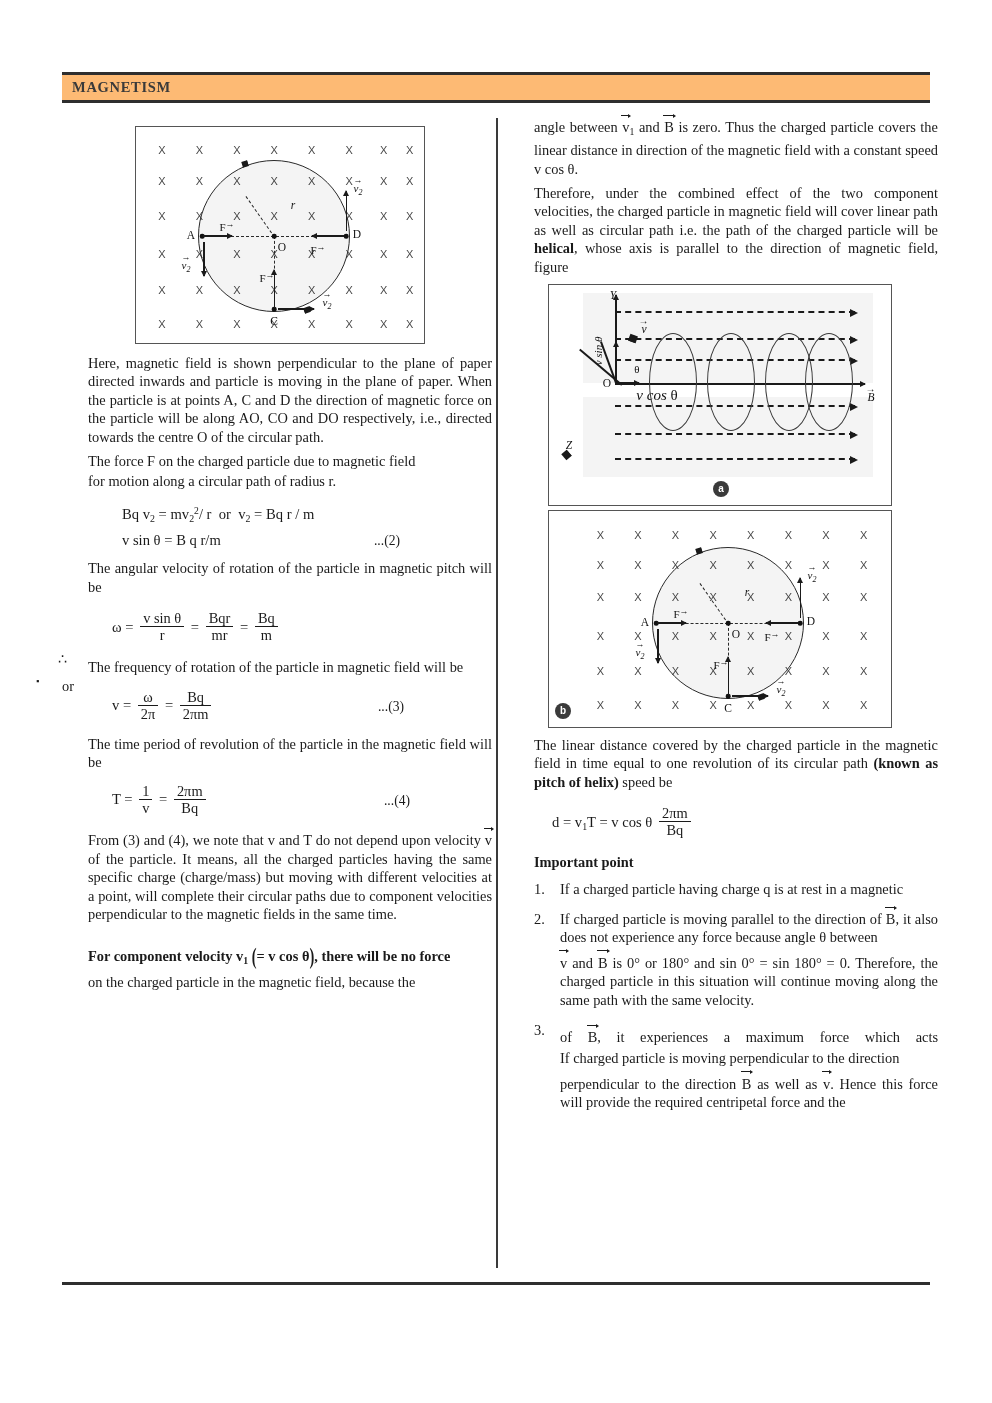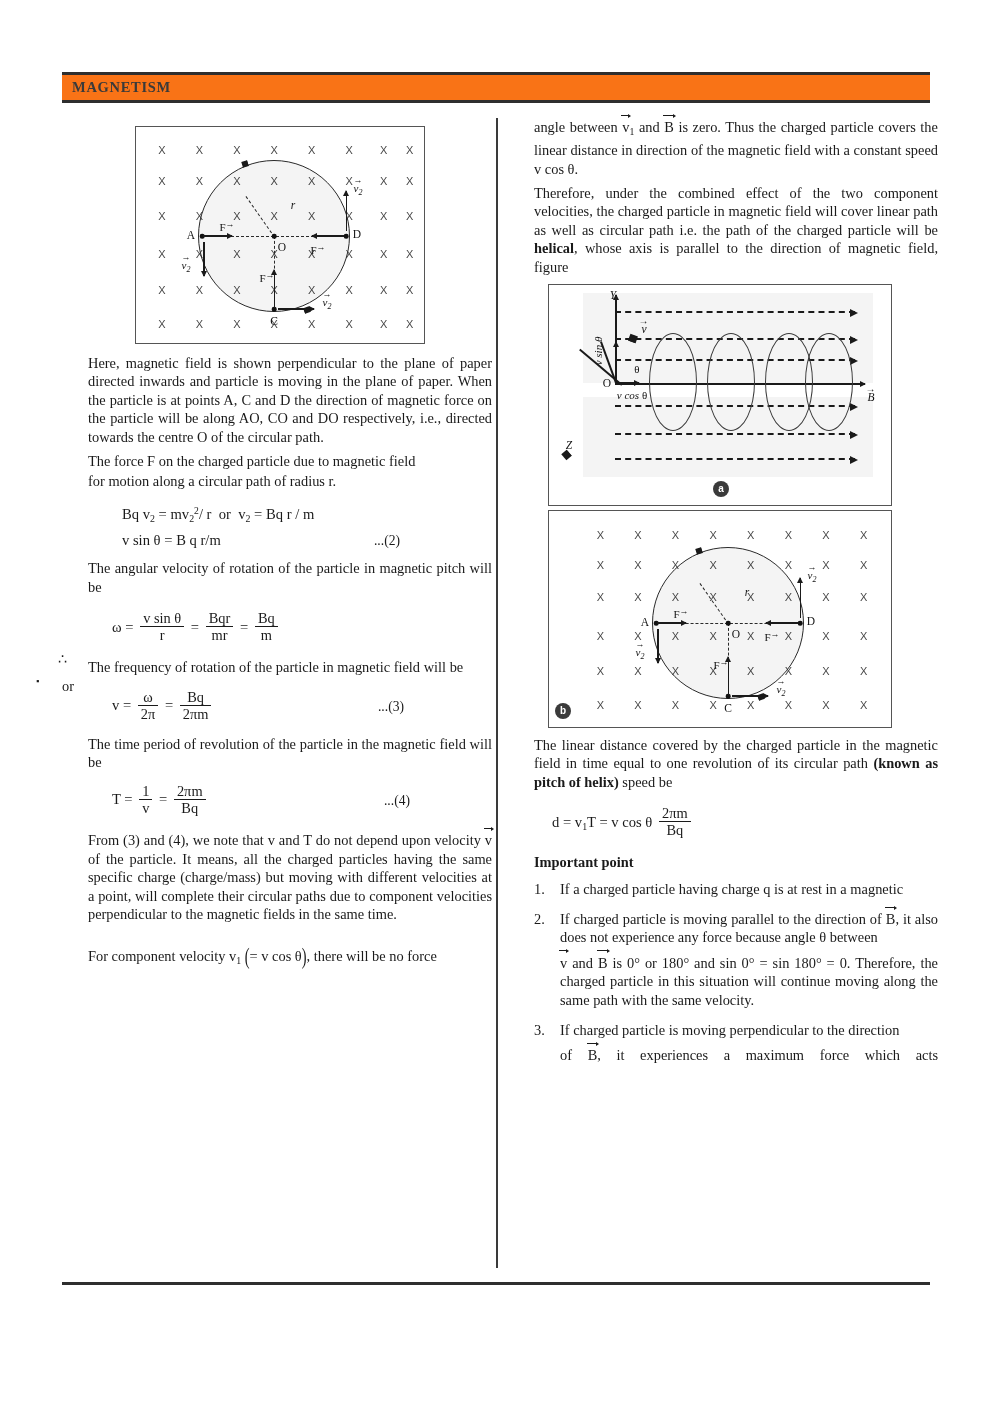--- a/index.html
+++ b/index.html
@@ -2,21 +2,21 @@
 <html><head>
 <meta charset="utf-8">
 <style>
   html,body{margin:0;padding:0;background:#fff;}
   body{width:992px;height:1403px;position:relative;font-family:"Liberation Serif",serif;color:#1a1a1a;-webkit-font-smoothing:antialiased;}
   .page{position:absolute;left:0;top:0;width:992px;height:1403px;overflow:hidden;}
 
   
   .hdr-wrap{position:absolute;left:62px;top:72px;width:868px;}
   .hdr-rule-top{height:3px;background:#2e2e2e;}
-  .hdr-band{height:25px;background:#f97316;display:flex;align-items:center;}
+  .hdr-band{height:25px;background:#fdba74;display:flex;align-items:center;}
   .hdr-rule-bot{height:3px;background:#2e2e2e;}
   .hdr-title{font-family:"Liberation Serif",serif;font-weight:bold;font-size:14.5px;letter-spacing:.7px;color:#3a3a3a;padding-left:10px;}
 
   
   .col{position:absolute;top:118px;}
   .col-left{left:88px;width:404px;}
   .col-right{left:534px;width:404px;}
   .divider{position:absolute;left:496px;top:118px;width:2px;height:1150px;background:#3a3a3a;}
   .bottom-rule{position:absolute;left:62px;top:1282px;width:868px;height:3px;background:#2e2e2e;}
 
@@ -228,24 +228,25 @@
     <div class="eq" style="margin-left:24px;margin-top:14px;margin-bottom:14px;">
       <span class="body">T =
         <span class="frac"><span class="num">1</span><span class="den">v</span></span> =
         <span class="frac"><span class="num">2πm</span><span class="den">Bq</span></span>
       </span>
       <span class="tag" style="margin-right:82px;">...(4)</span>
     </div>
 
     <p class="t">From (3) and (4), we note that v and T do not depend upon velocity <span class="vec"><span class="ar"></span>v</span> of the particle. It means, all the charged particles having the same specific charge (charge/mass) but moving with different velocities at a point, will complete their circular paths due to component velocities perpendicular to the magnetic fields in the same time.</p>
 
-    <p class="t" style="margin-top:24px;margin-bottom:2px;">
+    <p class="t" style="margin-top:24px;margin-bottom:2px;font-weight:bold;">
       <span>For component velocity v</span><sub>1</sub>
       <span class="paren">(</span><span>= v cos θ</span><span class="paren">)</span><span>, there will be no force</span>
     </p>
+    <p class="t">on the charged particle in the magnetic field, because the</p>
   </div>
 
   <div class="col col-right">
 
     <p class="t">
       <span>angle between</span>
       <span class="vec"><span class="ar"></span>v</span><sub>1</sub>
       <span>and</span>
       <span class="vec"><span class="ar"></span>B</span>
       <span>is zero. Thus the charged particle covers the linear distance in direction of the magnetic field with a constant speed v cos θ.</span>
@@ -279,21 +280,21 @@
       <div class="lbl" style="left:58px;top:98px;">O</div>
 
       <div class="solid" style="left:66px;top:54px;width:1.7px;height:44px;transform:rotate(-20deg);transform-origin:bottom center;"></div>
       <div class="solid" style="left:80px;top:50px;width:0;height:0;border-bottom:7px solid #1a1a1a;border-left:4px solid transparent;border-right:4px solid transparent;transform:rotate(20deg);"></div>
       <div class="lbl it" style="left:95px;top:44px;">v<span style="position:absolute;left:-3px;top:-8px;font-size:10px;font-style:normal;">→</span></div>
 
       <div class="arrV" style="left:66px;top:57px;height:14px;"></div>
       <div class="lbl it" style="left:49px;top:66px;transform:translate(-50%,-50%) rotate(-90deg);font-size:11px;">v sin θ</div>
 
       <div class="arrH" style="left:66px;top:97px;width:24px;"></div>
-      <div class="lbl it" style="left:83px;top:110px;font-size:11px;"><span>v cos</span> <span style="font-style:normal;">θ</span></div>
+      <div class="lbl it" style="left:108px;top:110px;font-size:15px;"><span>v cos</span> <span style="font-style:normal;">θ</span></div>
       <div class="lbl" style="left:88px;top:84px;font-size:11px;">θ</div>
 
       <div class="loop" style="left:100px;top:48px;width:46px;height:96px;"></div>
       <div class="loop" style="left:158px;top:48px;width:46px;height:96px;"></div>
       <div class="loop" style="left:216px;top:48px;width:46px;height:96px;"></div>
       <div class="loop" style="left:256px;top:48px;width:46px;height:96px;"></div>
 
       <div class="lbl" style="left:322px;top:112px;font-style:italic;">B<span style="position:absolute;left:-2px;top:-8px;font-size:10px;font-style:normal;">→</span></div>
 
       <div class="capcirc" style="left:164px;top:196px;">a</div>
@@ -422,23 +423,29 @@
             <span>and</span>
             <span class="vec"><span class="ar"></span>B</span>
             <span>is 0° or 180° and sin 0° = sin 180° = 0. Therefore, the charged particle in this situation will continue moving along the same path with the same velocity.</span>
           </p>
         </div>
       </div>
 
       <div class="ipt">
         <div class="n">3.</div>
         <div class="bd">
-          <p>If charged particle is moving perpendicular to the direction</p>
           <p style="margin-top:7px;text-align:justify;text-align-last:justify;">
             <span>of</span>
             <span class="vec"><span class="ar"></span>B</span><span>, it experiences a maximum force which acts</span>
           </p>
+          <p>If charged particle is moving perpendicular to the direction</p>
+          <p style="margin-top:7px;">
+            <span>perpendicular to the direction</span>
+            <span class="vec"><span class="ar"></span>B</span>
+            <span>as well as</span>
+            <span class="vec"><span class="ar"></span>v</span><span>. Hence this force will provide the required centripetal force and the</span>
+          </p>
         </div>
       </div>
     </div>
   </div>
 
 </div>
 
 </body></html>

